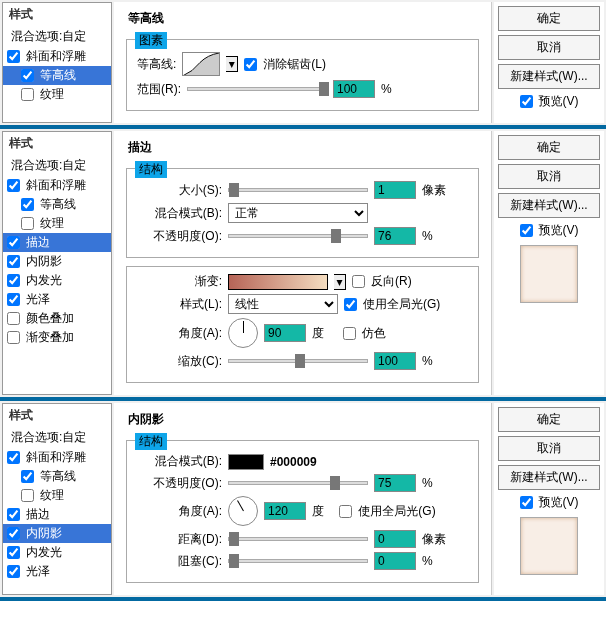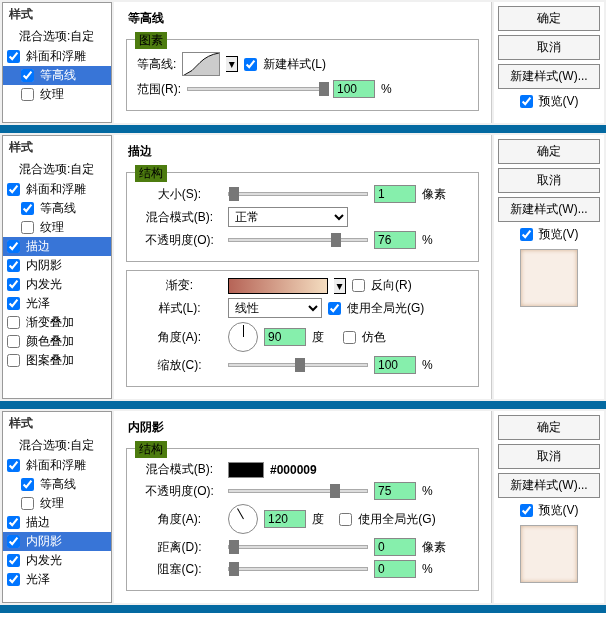--- a/index.html
+++ b/index.html
@@ -1,33 +1,33 @@
 <!DOCTYPE html>
 <html><head>
 <meta charset="utf-8">
 <style>
 *{box-sizing:border-box;margin:0;padding:0;font-family:"Microsoft YaHei",SimSun,sans-serif;font-size:12px}
 body{background:#fff}
-.panel{display:flex;border-bottom:8px solid #0369a1;background:#f0f0f0}
+.panel{display:flex;border-bottom:4px solid #0369a1;background:#f0f0f0}
 .col-l{width:110px;border:1px solid #999;background:#fff;margin:2px}
 .col-m{flex:1;padding:4px 8px;border-right:1px solid #ccc;background:#fff;margin:2px 0}
 .col-r{width:110px;padding:4px;background:#fff;margin:2px}
 .hdr{padding:3px 6px;font-weight:bold;color:#333}
-.sel{padding:2px 16px}
+.sel{padding:2px 8px}
 .row{display:flex;align-items:center;padding:1px 4px;gap:4px}
 .row input[type=checkbox]{margin-right:2px}
 .row.hl{background:#3875d7;color:#fff}
 .btn{display:block;width:100%;border:1px solid #888;background:#f5f5f5;padding:3px 0;text-align:center;margin-bottom:4px;cursor:pointer}
 .grp{border:1px solid #aaa;margin:8px 4px;padding:8px 10px;position:relative}
-.grp>.lg{position:absolute;top:-8px;left:8px;background:#4d7c0f;padding:0 4px}
+.grp>.lg{position:absolute;top:-8px;left:8px;background:#0ea5e9;padding:0 4px}
 .frow{display:flex;align-items:center;gap:6px;margin:4px 0}
-.lbl{width:85px;text-align:center}
+.lbl{width:85px;text-align:right}
 .slider{flex:1;height:4px;background:#ddd;position:relative;border:1px solid #aaa;max-width:140px;display:flex;align-items:center}
 .slider .th{width:10px;height:14px;background:#777;position:absolute}
-.num{width:42px;border:1px solid #888;padding:1px 3px;background:#86efac}
+.num{width:42px;border:1px solid #888;padding:1px 3px;background:#14b8a6}
 select{border:1px solid #888;padding:1px 2px;background:#fff}
 .ttl{padding:4px 6px;font-weight:bold}
 .curve{width:38px;height:24px;border:1px solid #888;background:#fff;display:inline-block;position:relative;overflow:hidden}
 .curve svg{position:absolute;inset:0}
 .dial{width:30px;height:30px;border:1px solid #888;border-radius:50%;display:inline-flex;align-items:center;justify-content:center;position:relative}
 .dial .nd{width:1px;height:12px;background:#000;position:absolute;top:2px;left:50%}
 .grad{width:100px;height:16px;border:1px solid #000;background:linear-gradient(to right,#b66457,#f4ddc0)}
 .dd{width:12px;height:16px;border:1px solid #000;border-left:none;background:#eee;display:inline-flex;align-items:center;justify-content:center}
 .sw{width:36px;height:16px;border:1px solid #888;background:#000}
 .prev{width:58px;height:58px;border:1px solid #aaa;background:#f8eee6;margin:6px auto;box-shadow:inset 0 0 4px #d4b090}
@@ -60,21 +60,21 @@
     <div class="frow">
       <span>等高线:</span>
       <span class="curve">
             <svg viewBox="0 0 38 24">
               <path d="M0 24 Q10 20 18 10 Q26 2 38 0 L38 24 Z" fill="#ccc"></path>
               <path d="M0 24 Q10 20 18 10 Q26 2 38 0" fill="none" stroke="#000"></path>
             </svg>
           </span>
       <span class="dd">▾</span>
       <input type="checkbox" checked="" style="">
-          <span>新建样式(L)</span>
+          <span>消除锯齿(L)</span>
     </div>
     <div class="frow">
       <span>范围(R):</span>
       <div class="slider">
             <span class="th" style="left:95%"></span>
           </div>
       <input class="num" value="100" style="">
       <span>%</span>
     </div>
   </div>
@@ -117,67 +117,63 @@
   <div class="row">
         <input type="checkbox" checked="" style="">
         <span>内发光</span>
       </div>
   <div class="row">
         <input type="checkbox" checked="" style="">
         <span>光泽</span>
       </div>
   <div class="row">
         <input type="checkbox" style="">
+        <span>颜色叠加</span>
+      </div>
+  <div class="row">
+        <input type="checkbox" style="">
         <span>渐变叠加</span>
-      </div>
-  <div class="row">
-        <input type="checkbox" style="">
-        <span>颜色叠加</span>
-      </div>
-  <div class="row">
-        <input type="checkbox" style="">
-        <span>图案叠加</span>
       </div>
 </div>
 <div class="col-m">
   <div class="ttl">描边</div>
   <div class="grp">
     <span class="lg">结构</span>
     <div class="frow">
           <span class="lbl">大小(S):</span>
           <div class="slider">
             <span class="th" style="left:0"></span>
           </div>
           <input class="num" value="1" style="">
           <span>像素</span>
         </div>
     <div class="frow">
           <span class="lbl">混合模式(B):</span>
-          <select style="width:120px"><option>正常</option></select>
+          <select style="width:140px"><option>正常</option></select>
         </div>
     <div class="frow">
           <span class="lbl">不透明度(O):</span>
           <div class="slider">
             <span class="th" style="left:74%"></span>
           </div>
           <input class="num" value="76" style="">
           <span>%</span>
         </div>
   </div>
   <div class="grp" style="padding-top:2px">
     <div class="frow">
           <span class="lbl">渐变:</span>
           <span class="grad"></span>
           <span class="dd">▾</span>
           <input type="checkbox" style="">
           <span>反向(R)</span>
         </div>
     <div class="frow">
           <span class="lbl">样式(L):</span>
-          <select style="width:94px"><option>线性</option></select>
+          <select style="width:110px"><option>线性</option></select>
           <input type="checkbox" checked="" style="">
           <span>使用全局光(G)</span>
         </div>
     <div class="frow"><span class="lbl">角度(A):</span><span class="dial">
             <span class="nd"></span>
           </span><input class="num" value="90" style=""><span>度</span>&nbsp;&nbsp;<input type="checkbox" style=""><span>仿色</span></div>
     <div class="frow">
           <span class="lbl">缩放(C):</span>
           <div class="slider">
             <span class="th" style="left:48%"></span>

